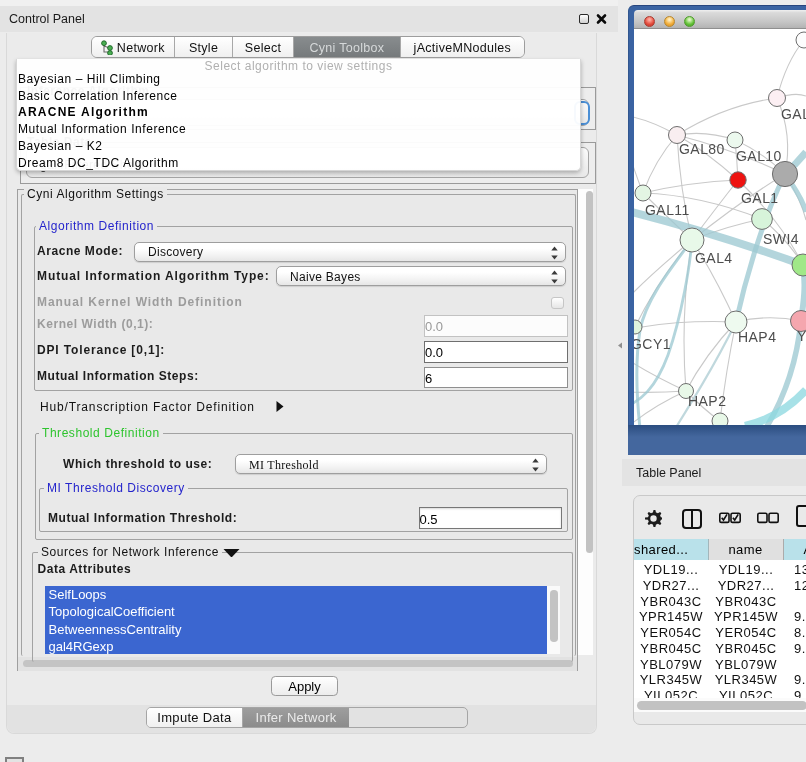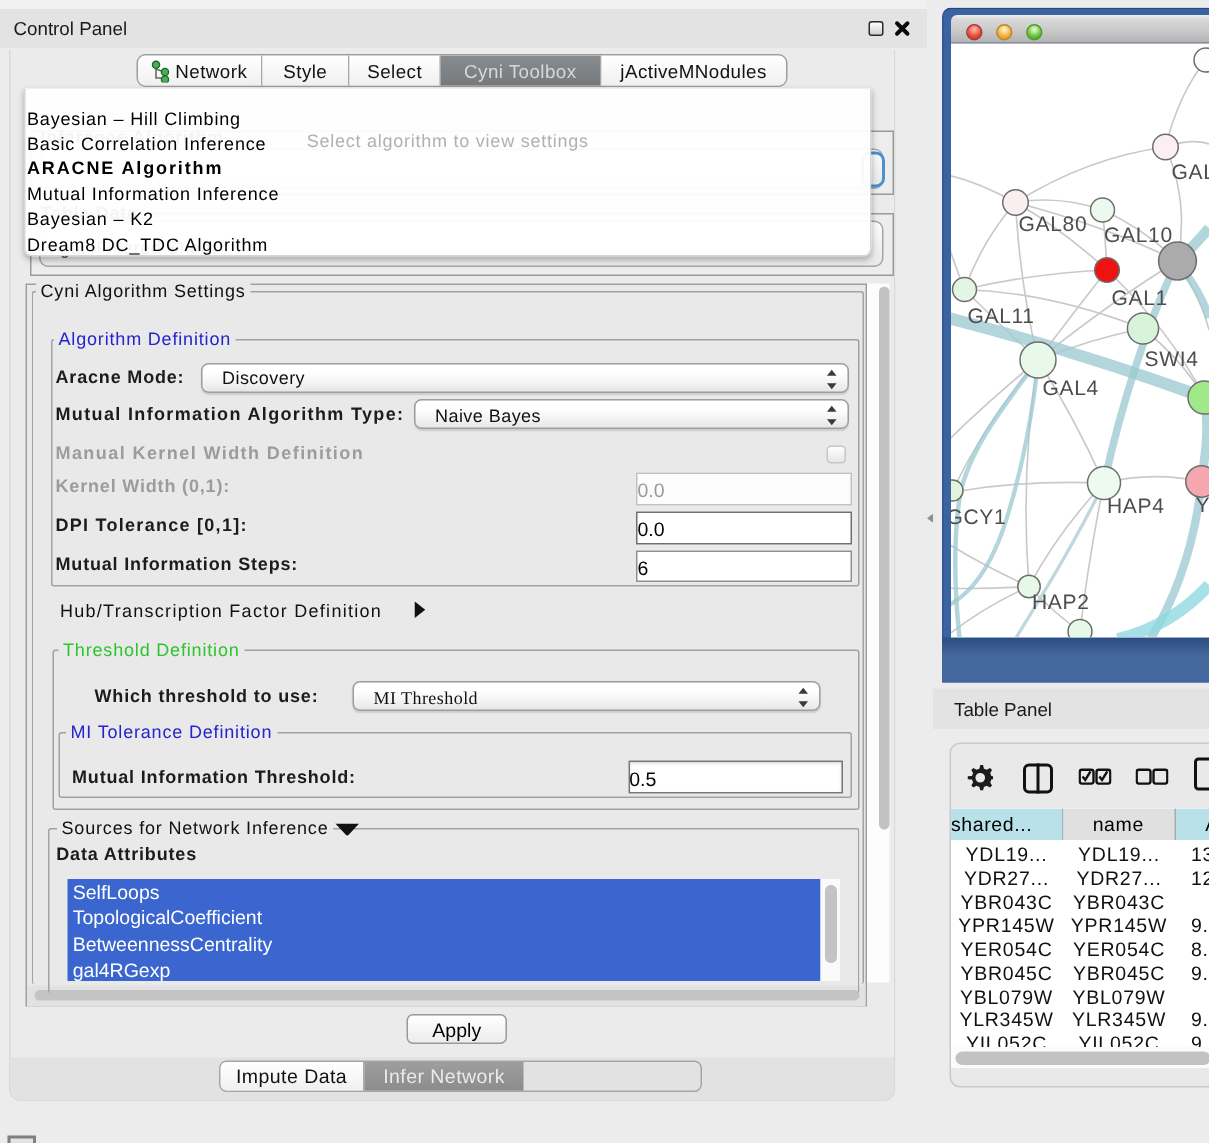--- a/index.html
+++ b/index.html
@@ -98,21 +98,21 @@
 <div class="lbl" style="left:63px;top:457px;">Which threshold to use:</div>
 <div class="combo" style="left:235px;top:454px;width:312px;height:20px;font-family:Liberation Serif, serif;">
       <span class="ct">MI Threshold</span>
 <svg class="abs" style="right:6px;top:3px;" width="9" height="14" viewBox="0 0 9 14">
         <path d="M4.5 0.5 L7.7 4.5 L1.3 4.5 Z" fill="#3a3a3a"></path>
         <path d="M4.5 13.5 L7.7 9.5 L1.3 9.5 Z" fill="#3a3a3a"></path>
       </svg>
     </div>
 
 <div class="group" style="left:39px;top:488px;width:528.5px;height:44px;"></div>
-<div class="gtitle" style="left:44px;top:481px;color:#2424cc;">MI Tolerance Definition</div>
+<div class="gtitle" style="left:44px;top:481px;color:#2424cc;">MI Threshold Discovery</div>
 
 <div class="lbl" style="left:48px;top:511px;">Mutual Information Threshold:</div>
 <div class="tfield" style="left:418.5px;top:507px;width:143.5px;height:22px;border:1px solid #777;box-shadow:inset 0 1px 2px rgba(0,0,0,0.15);color:#000;padding:3.5px 5.5px 0 0;">0.5</div>
 
 <div class="group" style="left:31.5px;top:552px;width:541px;height:110px;border-bottom:none;"></div>
 <div class="gtitle" style="left:38px;top:545px;color:#111;">Sources for Network Inference</div>
 <svg class="abs" style="left:223px;top:548.5px;" width="17" height="8.5" viewBox="0 0 17 8.5">
       <path d="M0.5 0 L16.5 0 L8.5 8.5 Z" fill="#111"></path>
     </svg>
 
@@ -127,21 +127,21 @@
 <div class="abs" style="left:20px;top:87px;width:576px;height:43px;border:1px solid #9a9a9a;background:#ededed;box-sizing:border-box;"></div>
 <div class="abs" style="left:26px;top:99px;width:563px;height:27px;border:1px solid #a5a5a5;border-radius:6px;background:linear-gradient(#fbfbfb,#e8e8e8);box-sizing:border-box;"></div>
 <div class="abs" style="left:574px;top:101px;width:16px;height:24px;border:2.5px solid #4b8fd5;border-radius:6px;box-sizing:border-box;"></div>
 <div class="abs" style="left:27px;top:84px;font-size:12px;font-weight:bold;letter-spacing:0.5px;color:#333;">Inference Algorithm</div>
 <div class="abs" style="left:20px;top:142px;width:576px;height:42px;border:1px solid #9a9a9a;background:#ededed;box-sizing:border-box;"></div>
 <div class="abs" style="left:26px;top:147px;width:563px;height:31px;border:1px solid #a5a5a5;border-radius:6px;background:linear-gradient(#fbfbfb,#e8e8e8);box-sizing:border-box;"></div>
 <div class="abs" style="left:27px;top:135px;font-size:12px;font-weight:bold;letter-spacing:0.5px;color:#333;">Table Data</div>
 <div class="abs" style="left:40px;top:158px;font-size:12px;letter-spacing:0.4px;color:#222;">gal4Filtered Sheet</div>
 
 <div class="abs" style="left:16px;top:58.5px;width:565px;height:112.5px;background:rgba(255,255,255,0.95);border:1px solid #d6d6d6;border-top:none;border-radius:0 0 5px 5px;box-shadow:0 2px 4px rgba(0,0,0,0.28);box-sizing:border-box;">
-  <div style="position:absolute;top:0px;left:0;width:100%;text-align:center;font-size:12px;letter-spacing:0.5px;color:#b0b0b0;margin-top:28px;">Select algorithm to view settings</div>
+  <div style="position:absolute;top:0px;left:0;width:100%;text-align:center;font-size:12px;letter-spacing:0.5px;color:#b0b0b0;">Select algorithm to view settings</div>
   <div style="position:absolute;top:12.5px;left:1px;font-size:12px;letter-spacing:0.55px;color:#000;line-height:16.73px;white-space:nowrap;">Bayesian – Hill Climbing<br>Basic Correlation Inference<br><b style="letter-spacing:1.25px;">ARACNE Algorithm</b><br>Mutual Information Inference<br>Bayesian – K2<br>Dream8 DC_TDC Algorithm</div>
 </div>
 
 <div class="abs" style="left:271px;top:675.5px;width:67px;height:20px;border:1px solid #9a9a9a;border-radius:4.3px;background:linear-gradient(#ffffff,#ececec);font-size:13px;text-align:center;line-height:19px;box-sizing:border-box;">Apply</div>
 
 <div class="abs" style="left:7px;top:704.5px;width:589px;height:28.5px;background:#e2e2e2;border-radius:0 0 8px 8px;"></div>
 <div class="abs" style="left:145.7px;top:707px;width:322.5px;height:21.3px;border:1px solid #a5a5a5;border-radius:5px;overflow:hidden;box-sizing:border-box;">
   <div class="tab" style="width:96.4px;height:21.3px;line-height:20px;font-size:13px;">Impute Data</div>
   <div class="tab" style="width:106px;height:21.3px;line-height:20px;font-size:13px;border-right:none;background:linear-gradient(#9e9e9e,#8a8a8a);color:#ebebeb;">Infer Network</div>
 </div>

